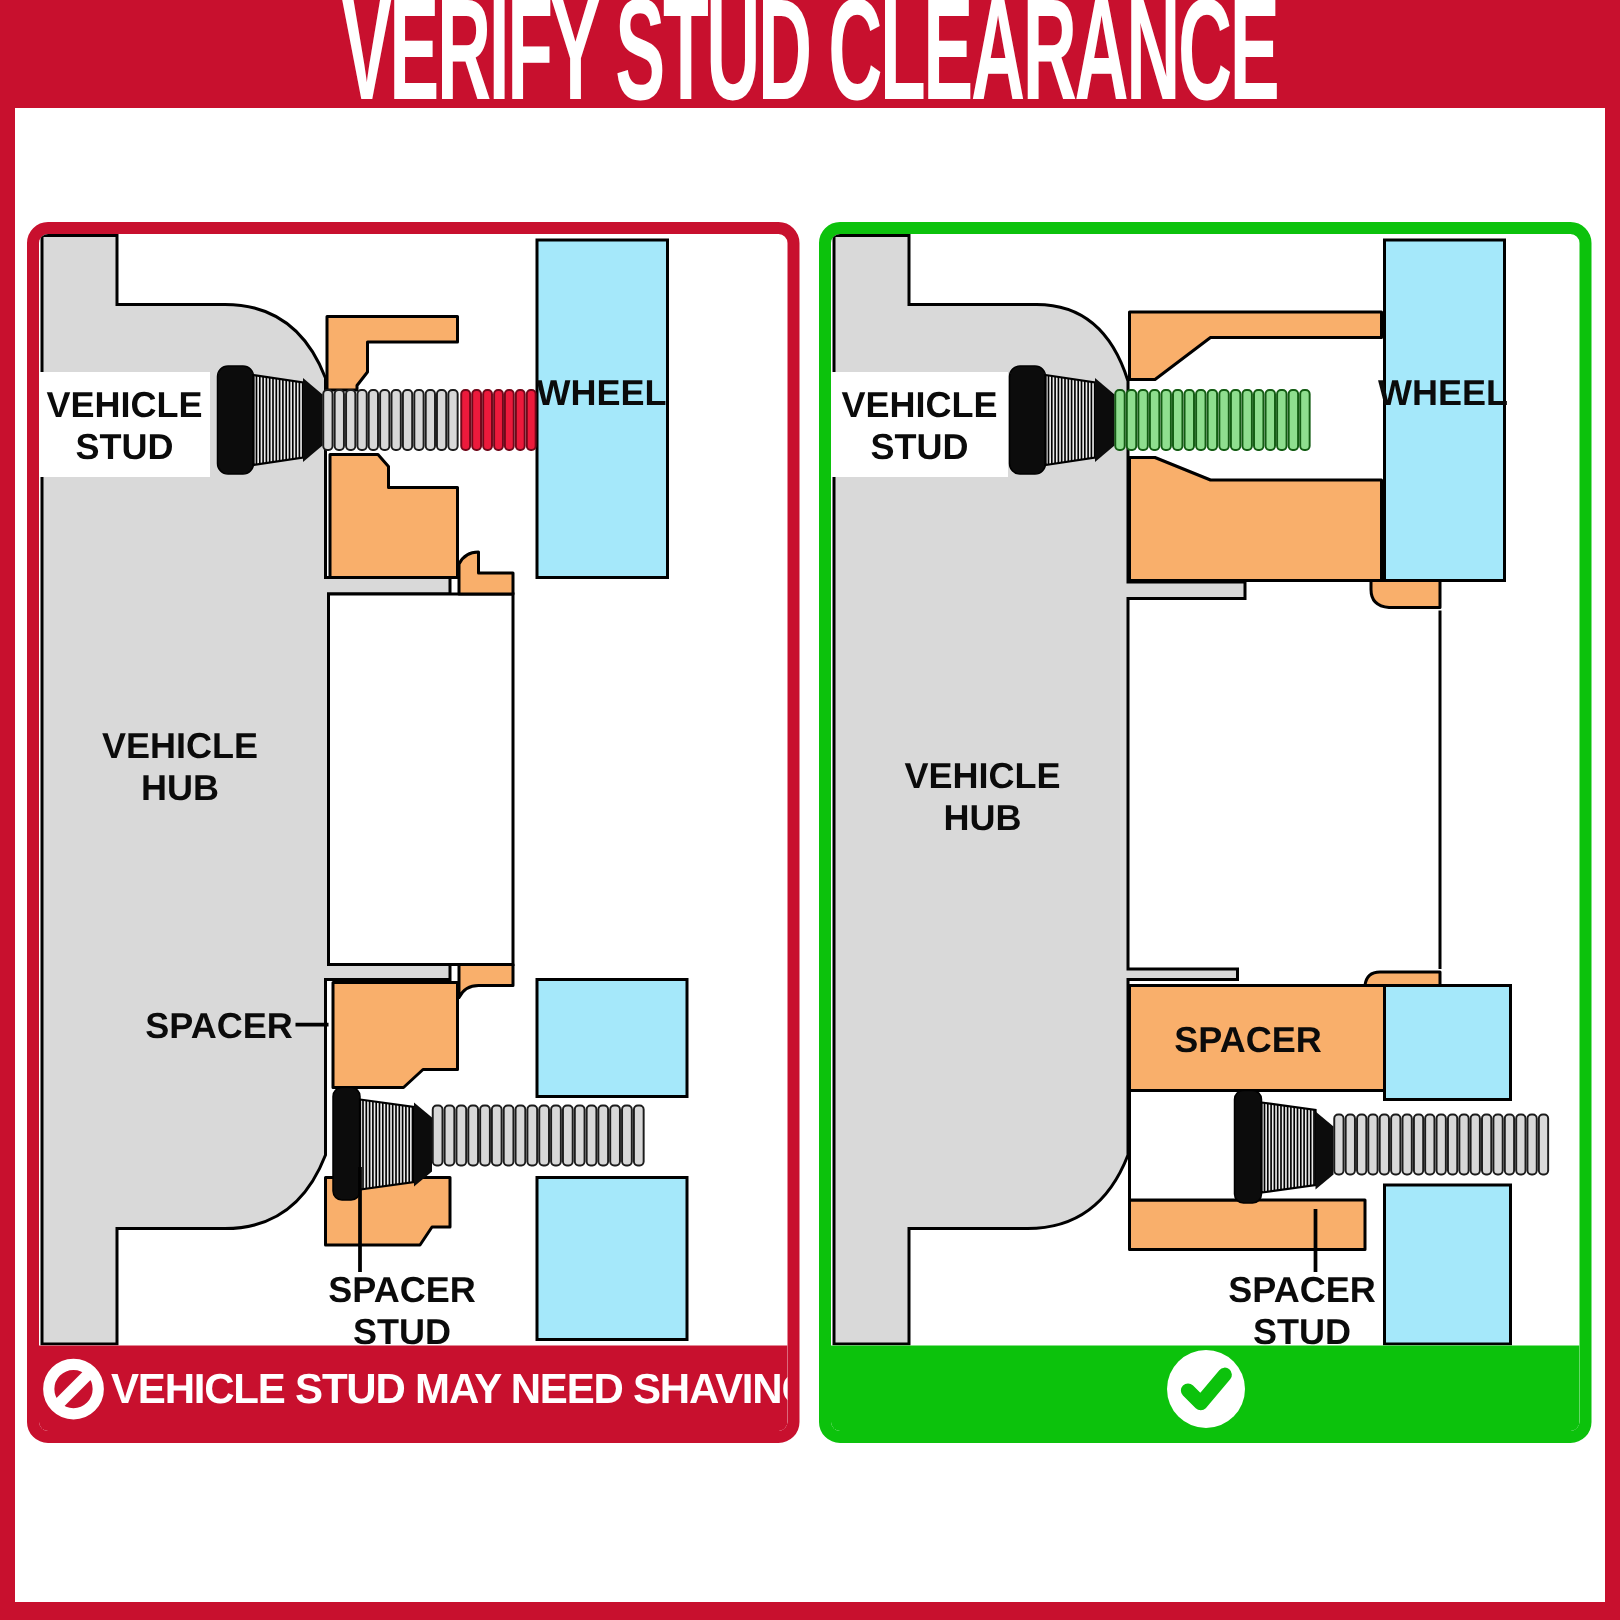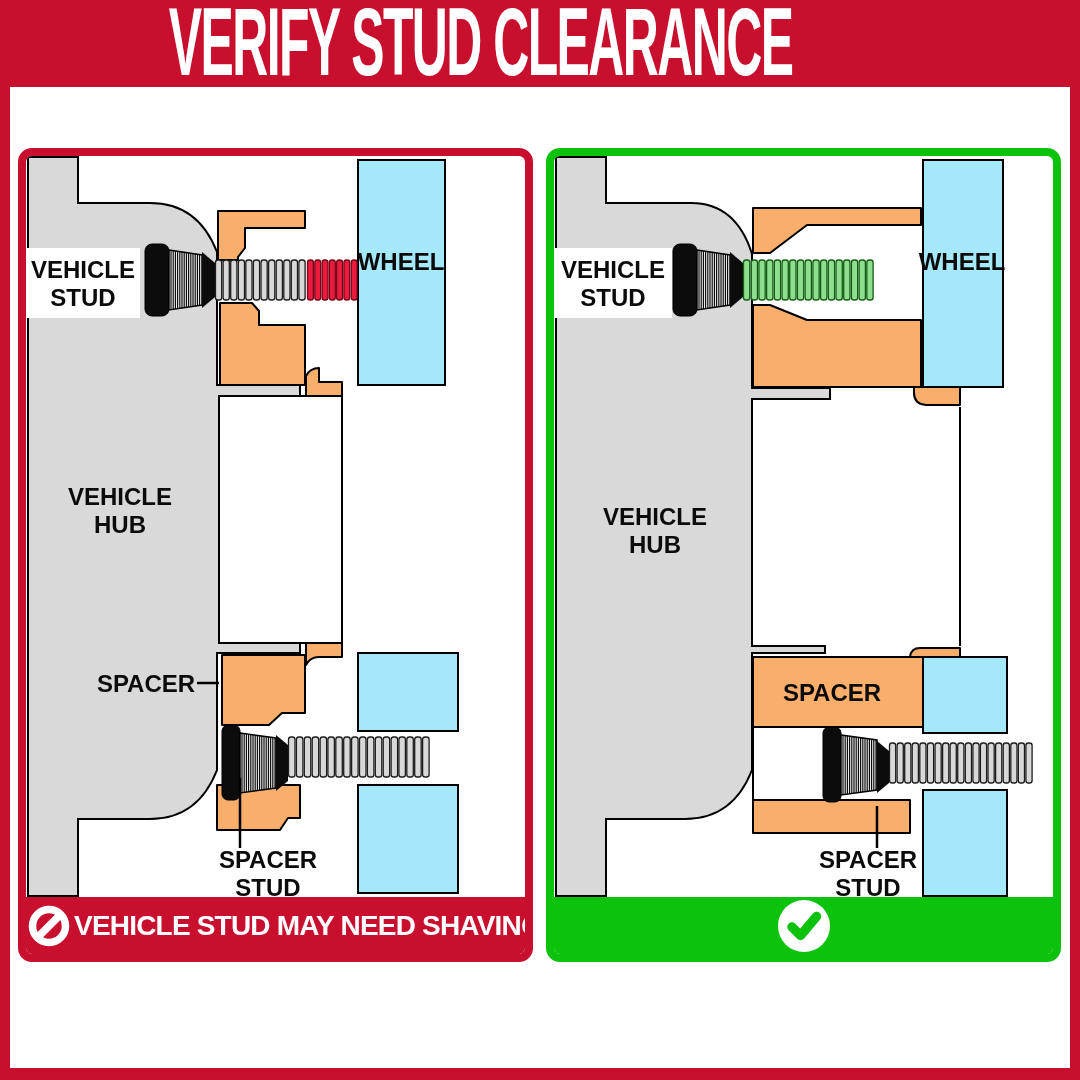--- a/index.html
+++ b/index.html
@@ -1,22 +1,22 @@
 <!DOCTYPE html>
 <html style="--brand-red: #C8102E; --bright-green: #0CC20C; --hub-gray: #D9D9D9; --spacer-orange: #F9AF6B; --wheel-blue: #A5E8FA; --thread-gray: #D8D8D8; --thread-red: #EC1A3C; --thread-green: #8FDE8F;"><head>
 <meta charset="utf-8">
 <style>
   html,body{margin:0;padding:0;}
   body{width:1080px;height:1080px;position:relative;background:#fff;overflow:hidden;
        font-family:"Liberation Sans",sans-serif;}
   .frame{position:absolute;inset:0;z-index:6;pointer-events:none;
          border-left:10px solid var(--brand-red);border-right:10px solid var(--brand-red);
          border-bottom:12px solid var(--brand-red);}
-  .header{position:absolute;left:0;top:0;width:1080px;height:87px;background:var(--brand-red);
-          display:flex;align-items:center;justify-content:flex-end;z-index:5;}
+  .header{position:absolute;left:0;top:0;width:1080px;height:72px;background:var(--brand-red);
+          display:flex;align-items:center;justify-content:center;z-index:5;}
   .title{color:#fff;font-weight:700;font-size:96px;line-height:1;white-space:nowrap;
          transform:scaleX(0.52);transform-origin:50% 50%;letter-spacing:-3px;padding-bottom:4px;}
   .panel{position:absolute;top:148px;width:515px;height:814px;background:#fff;
          border:8px solid;border-radius:14px;overflow:hidden;box-sizing:border-box;}
   .panel.left{left:18px;border-color:var(--brand-red);}
   .panel.right{left:546px;border-color:var(--bright-green);}
   svg.diagram{position:absolute;left:0;top:0;}
   .banner{position:absolute;left:0;bottom:0;width:100%;height:57px;display:flex;align-items:center;}
   .banner.bad{background:var(--brand-red);}
   .banner.good{background:var(--bright-green);justify-content:center;}

